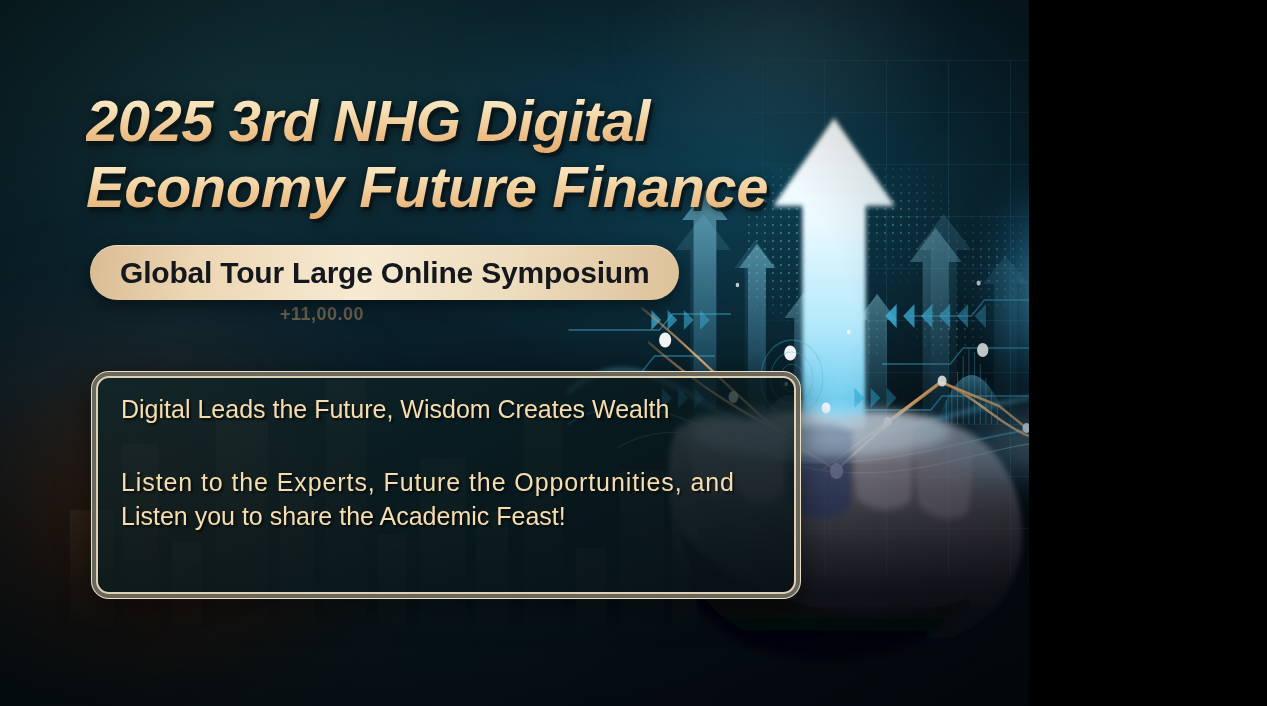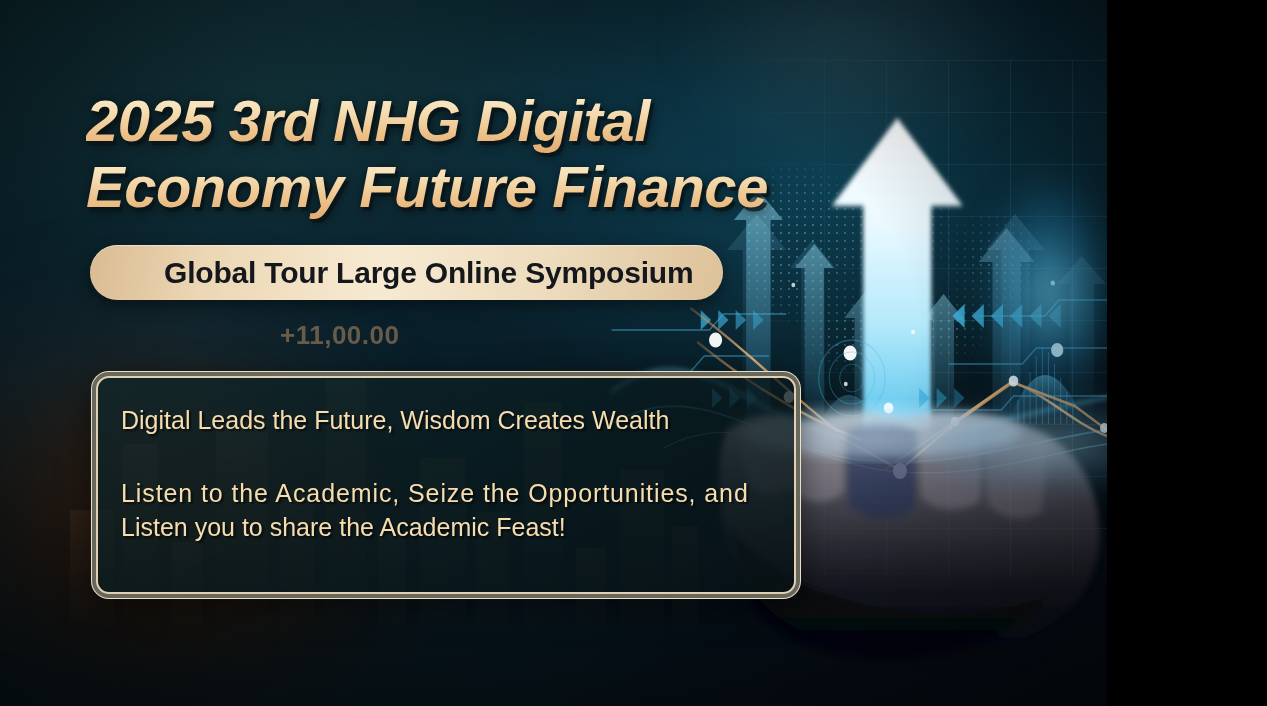--- a/index.html
+++ b/index.html
@@ -1,21 +1,21 @@
 <!DOCTYPE html>
 <html><head>
 <meta charset="utf-8">
 <title>Symposium Poster</title>
 <style>
   * { margin:0; padding:0; box-sizing:border-box; }
   html,body { background:#000; }
 
   .stage{
     position:relative;
-    width:1107px; height:706px;
+    width:1029px; height:706px;
     overflow:hidden;
     font-family:"Liberation Sans","DejaVu Sans",sans-serif;
     background:#06151a;
   }
 
   
   .bg-base{
     position:absolute; inset:0;
     background:
       radial-gradient(ellipse 62% 52% at 74% 26%, #0d3f52 0%, rgba(10,47,60,0) 62%),
@@ -99,49 +99,49 @@
   .title-line{
     font-size:58px; font-weight:bold; font-style:italic;
     letter-spacing:-.5px; line-height:1.14; white-space:nowrap;
     background:linear-gradient(180deg,#fbeed2 0%,#f6dfb4 34%,#eec28b 68%,#e2ab6c 100%);
     -webkit-background-clip:text; background-clip:text;
     color:transparent; -webkit-text-fill-color:transparent;
     filter:drop-shadow(3px 4px 0 rgba(8,20,24,.72)) drop-shadow(0 1px 5px rgba(0,0,0,.5));
   }
 
   .watermark{
-    position:absolute; left:280px; top:320px;
-    font-size:26px; font-weight:bold; letter-spacing:.5px;
+    position:absolute; left:280px; top:304px;
+    font-size:18px; font-weight:bold; letter-spacing:.5px;
     color:rgba(196,152,105,.50);
   }
 
   .pill{
     position:absolute; left:90px; top:245px;
     height:55px; padding:0 30px;
     display:flex; align-items:center;
     border-radius:28px;
     background:linear-gradient(100deg,#d9bb92 0%,#ecd6b3 18%,#f7ead2 46%,#eddcbd 72%,#ddc199 100%);
     box-shadow:0 5px 16px rgba(0,0,0,.46), inset 0 1px 0 rgba(255,255,255,.45);
   }
   .pill-text{
     font-size:30px; font-weight:bold; color:#14171c;
-    letter-spacing:-.2px; white-space:nowrap;margin-left:44px;
+    letter-spacing:-.2px; white-space:nowrap;
   }
 
   .msgbox{
     position:absolute; left:91px; top:371px;
     width:710px; height:228px;
     border-radius:18px;
     border:1px solid rgba(248,233,206,.95);
     background:linear-gradient(155deg, rgba(16,40,44,.70) 0%, rgba(10,28,32,.76) 48%, rgba(7,18,22,.82) 100%);
     box-shadow:
       inset 0 0 0 4px rgba(6,18,22,.55),
       inset 0 0 0 6px rgba(243,224,191,.92),
       0 10px 32px rgba(0,0,0,.52);
-    padding:32px 0 0 29px;
+    padding:21px 0 0 29px;
   }
   .msg-line{
     font-size:25px; line-height:1.33;
     color:#f7ddae; white-space:nowrap;
     text-shadow:2px 2px 2px rgba(0,0,0,.62);
   }
   .msg-line.lead{ margin-bottom:40px; }
   .msg-line.just{ letter-spacing:.9px; }
 </style>
 </head>
@@ -359,18 +359,18 @@
     </div>
 
     <div class="watermark">+11,00.00</div>
 
     <div class="pill">
       <span class="pill-text">Global Tour Large Online Symposium</span>
     </div>
 
     <div class="msgbox">
       <div class="msg-line lead">Digital Leads the Future, Wisdom Creates Wealth</div>
-      <div class="msg-line just">Listen to the Academic, Seize the Opportunities, and</div>
+      <div class="msg-line just">Listen to the Experts, Future the Opportunities, and</div>
       <div class="msg-line">Listen you to share the Academic Feast!</div>
     </div>
 
   </div>
 </div>
 
 </body></html>

